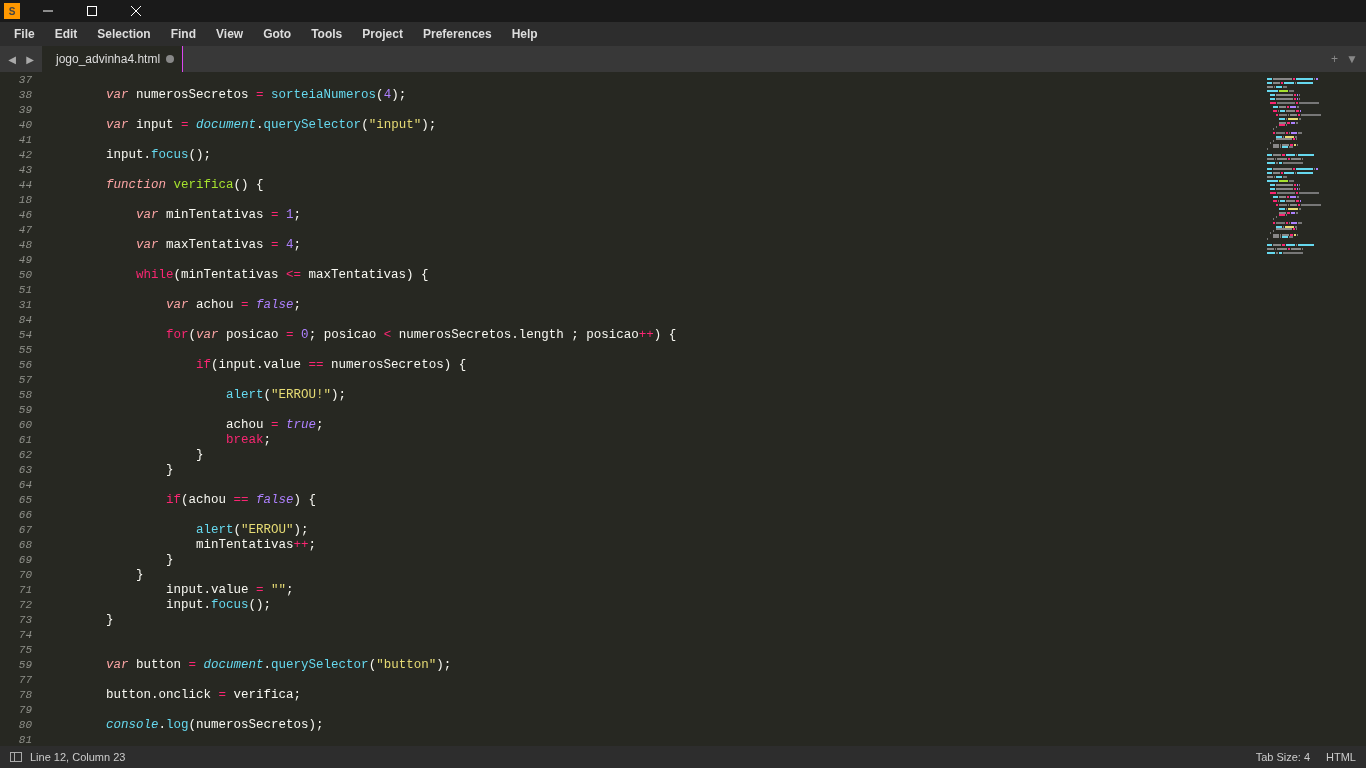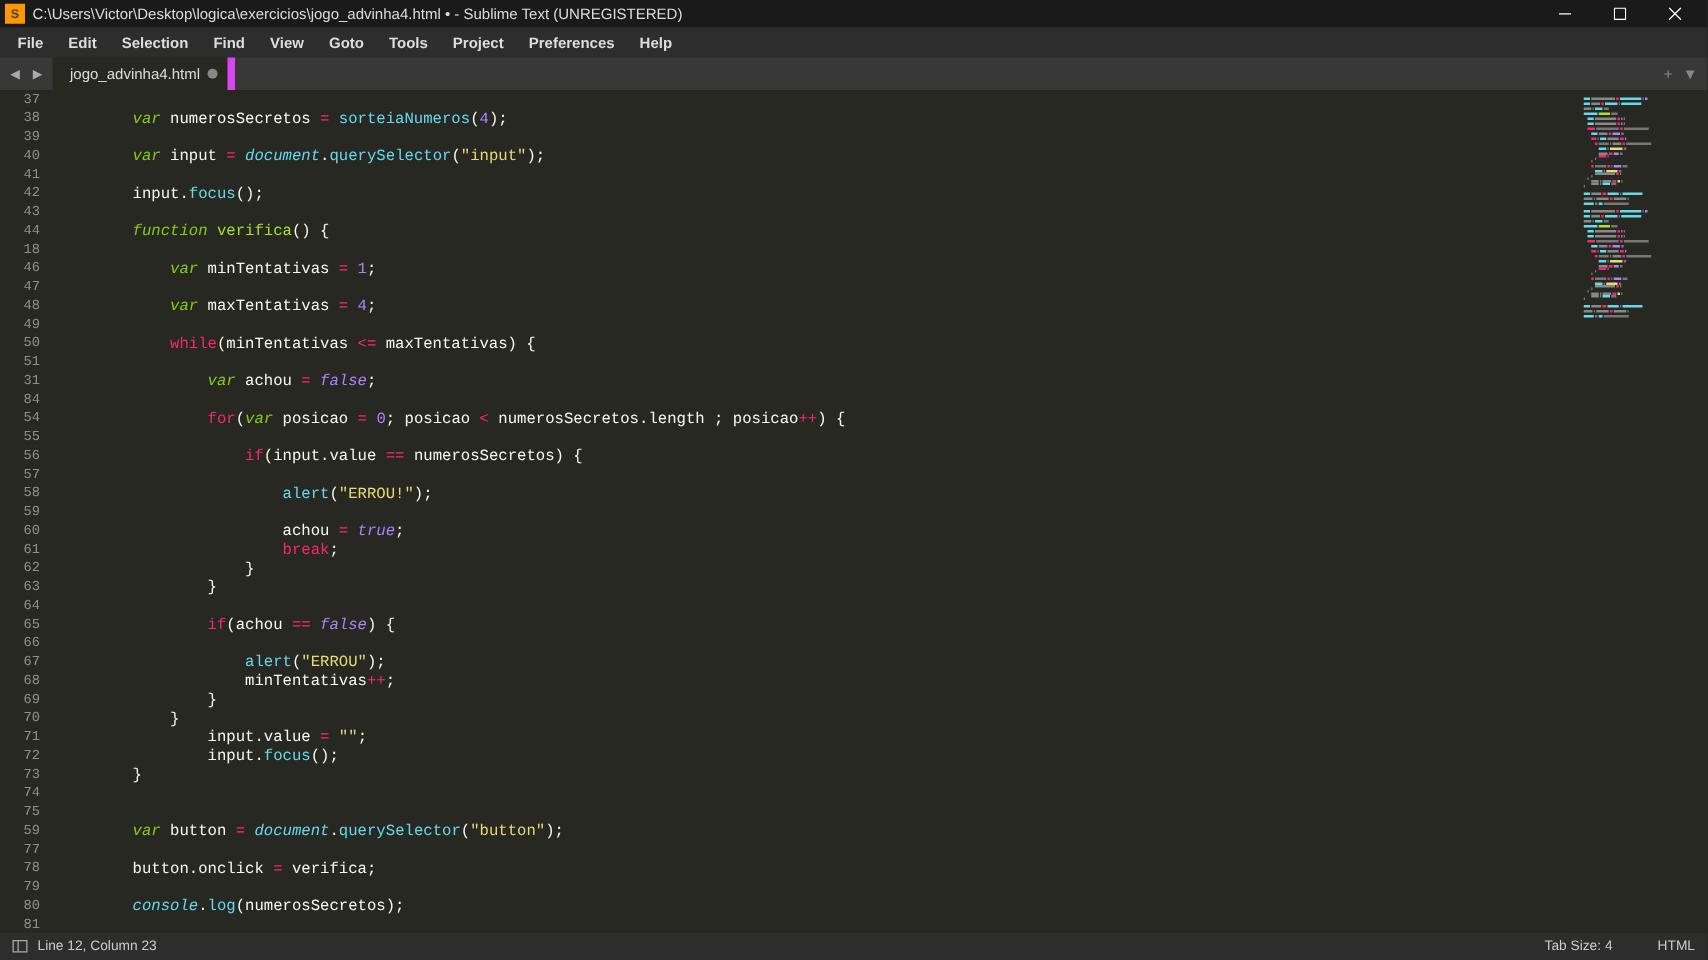--- a/index.html
+++ b/index.html
@@ -52,21 +52,21 @@
   gap: 2px;
 }
 .nav-arrow {
   width: 16px; height: 16px; display:flex; align-items:center; justify-content:center;
   color: #aaa; font-size: 10px;
 }
 .tab {
   display: flex; align-items: center;
   padding: 0 22px 0 14px;
   background: #272822;
-  border-right: 6px solid #d946ef;
+  border-right: 1px solid #d946ef;
   color: #ddd;
   font-size: 12px;
   position: relative;
 }
 .tab .dirty {
   position: absolute; right: 8px;
   width: 8px; height: 8px; border-radius: 50%;
   background: #888;
 }
 .tabbar-right { margin-left: auto; display: flex; align-items: center; padding: 0 8px; gap: 8px; color: #888; }
@@ -78,37 +78,38 @@
   font-size: 12.5px;
 }
 .gutter {
   width: 42px;
   background: #272822;
   text-align: right;
   color: #8f908a;
   padding-right: 10px;
   padding-top: 1px;
   user-select: none;
+  font-style: italic;
 }
 .gutter .ln { height: 15px; line-height: 15px; font-size: 11px; }
 .code {
   flex: 1;
   background: #272822;
   color: #f8f8f2;
   padding-top: 1px;
   white-space: pre;
   line-height: 15px;
 }
 .code .line { height: 15px; }
 .fold-marker {
   width: 4px;
   background: #272822;
 }
 
-.kw { color: #84cc16; font-style: italic; }
+.kw { color: #fca5a5; font-style: italic; }
 .kw2 { color: #f92672; }
 .fnname { color: #a6e22e; }
 .fncall { color: #66d9ef; }
 .num { color: #ae81ff; }
 .str { color: #e6db74; }
 .punct { color: #f8f8f2; }
 .ident { color: #f8f8f2; }
 .obj { color: #66d9ef; font-style: italic; }
 .boolv { color: #ae81ff; font-style: italic; }
 .op { color: #f92672; }
@@ -137,28 +138,27 @@
   align-items: center;
   font-size: 11px;
   color: #ccc;
   padding: 0 10px;
 }
 .status-left { display: flex; align-items: center; gap: 8px; }
 .panel-icon {
   width: 12px; height: 10px; border: 1px solid #aaa; position: relative;
 }
 .panel-icon::after { content:""; position:absolute; left:3px; top:0; bottom:0; width:1px; background:#aaa; }
-.status-right { margin-left: auto; display: flex; gap: 36px; }
+.status-right { margin-left: auto; display: flex; gap: 16px; }
 </style>
 </head>
 <body>
 
 <div class="titlebar">
   <div class="app-icon">S</div>
-  <div class="title-txt">C:\Users\Victor\Desktop\logica\exercicios\jogo_advinha4.html • - Sublime Text (UNREGISTERED)</div>
   <div class="win-ctrls">
     <div class="win-btn">
         <svg width="10" height="10" viewBox="0 0 10 10">
           <path d="M0 5 H10" stroke="#fff" stroke-width="1"></path>
         </svg>
       </div>
     <div class="win-btn">
         <svg width="10" height="10" viewBox="0 0 10 10">
           <rect x="0.5" y="0.5" width="9" height="9" fill="none" stroke="#fff" stroke-width="1"></rect>
         </svg>

